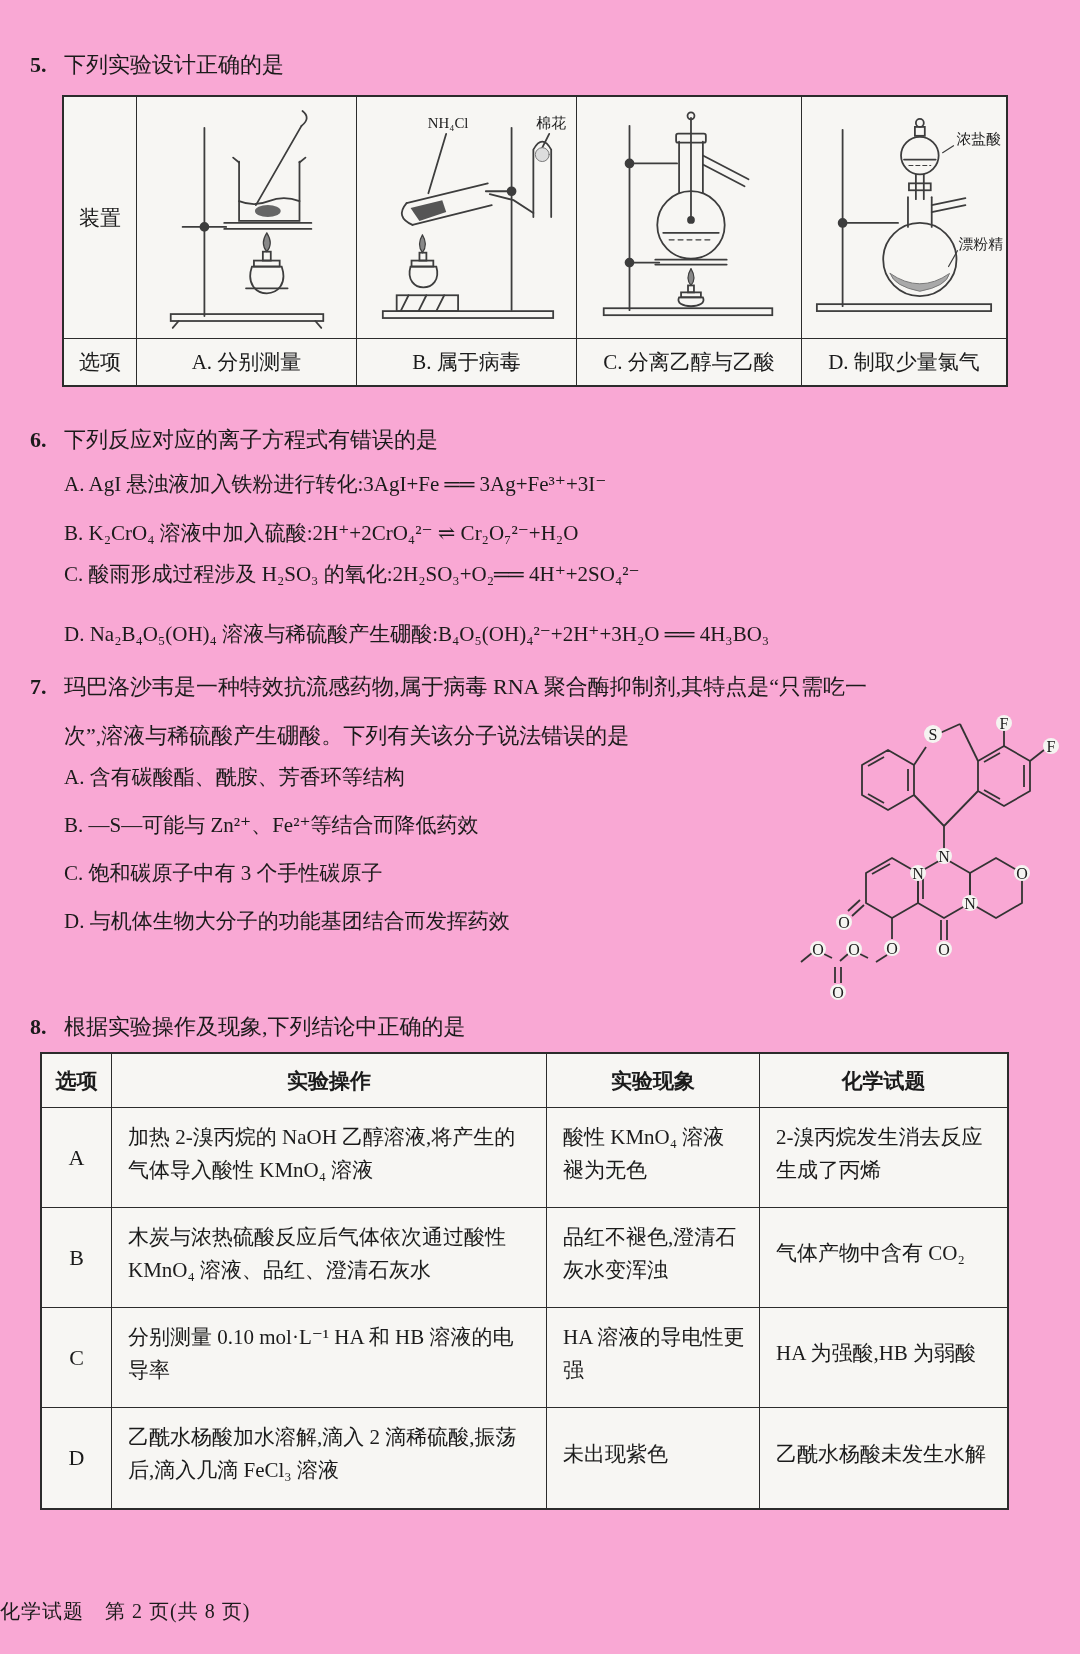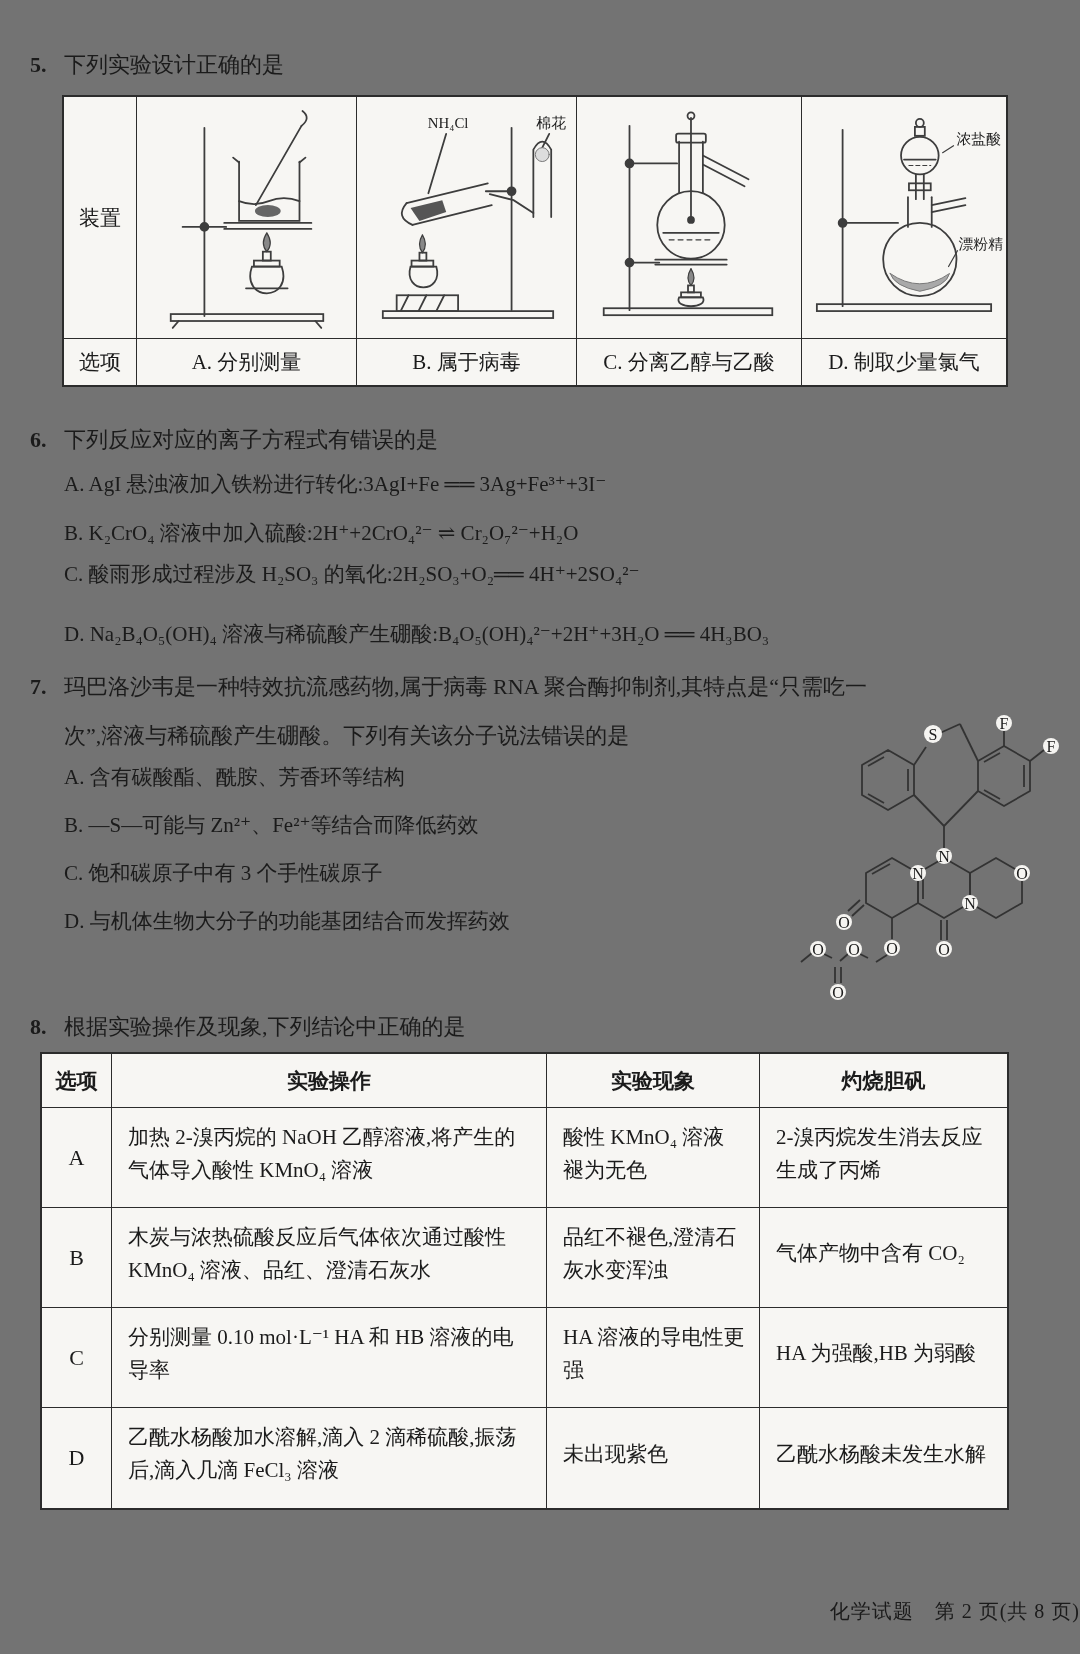--- a/index.html
+++ b/index.html
@@ -1,18 +1,18 @@
 <!DOCTYPE html>
 <html><head>
 <meta charset="utf-8">
 <style>
   html,body{margin:0;padding:0;}
   .page{
     position:relative; width:1080px; height:1654px;
-    background:#737373; color:#1b1b1b;
+    background:#f9a8d4; color:#1b1b1b;
     font-family:"Liberation Serif","DejaVu Serif",serif;
     overflow:hidden;
   }
   .qline{position:absolute; left:30px; font-size:22px; white-space:nowrap;}
   .qnum{display:inline-block; width:34px; font-weight:bold;}
   .optline{position:absolute; left:64px; font-size:21px; white-space:nowrap;}
   
   .t5{
     position:absolute; left:62px; top:95px;
     display:grid; grid-template-columns:73px 220px 220px 225px 204px;
@@ -25,21 +25,21 @@
   
   .t8{
     position:absolute; left:40px; top:1052px;
     display:grid; grid-template-columns:70px 435px 213px 247px;
     grid-template-rows:54px 100px 100px 100px 100px;
     border:2px solid #2c2c2c; background:#f7f6f3;
   }
   .t8 .hcell{display:flex; align-items:center; justify-content:center; font-size:21px; font-weight:600;}
   .t8 .ocell{display:flex; align-items:center; justify-content:center; font-size:22px;}
   .t8 .tcell{display:flex; align-items:center; font-size:21px; line-height:33px; padding:4px 14px 12px 16px; box-sizing:border-box;}
-  .footer{position:absolute; left:0; top:1598px; width:100%; text-align:right; font-size:20px; letter-spacing:1px;}
+  .footer{position:absolute; left:0; top:1598px; width:100%; text-align:left; font-size:20px; letter-spacing:1px;}
   svg{display:block;}
   .atomtxt{font-family:"Liberation Serif","DejaVu Serif",serif; font-size:16px; fill:#1b1b1b;}
   .lbltxt{font-family:"Liberation Serif","DejaVu Serif",serif; font-size:15px; fill:#1b1b1b;}
 </style>
 </head>
 <body>
 
 <div class="page">
 
   <div class="qline" style="top:50px;">
@@ -269,21 +269,21 @@
   </svg>
 
   <div class="qline" style="top:1012px;">
     <span class="qnum">8.</span><span>根据实验操作及现象,下列结论中正确的是</span>
   </div>
 
   <div class="t8">
     <div class="hcell brd bbd">选项</div>
     <div class="hcell brd bbd">实验操作</div>
     <div class="hcell brd bbd">实验现象</div>
-    <div class="hcell bbd">灼烧胆矾</div>
+    <div class="hcell bbd">化学试题</div>
 
     <div class="ocell brd bbd">A</div>
     <div class="tcell brd bbd">加热 2-溴丙烷的 NaOH 乙醇溶液,将产生的气体导入酸性 KMnO₄ 溶液</div>
     <div class="tcell brd bbd">酸性 KMnO₄ 溶液褪为无色</div>
     <div class="tcell bbd">2-溴丙烷发生消去反应生成了丙烯</div>
 
     <div class="ocell brd bbd">B</div>
     <div class="tcell brd bbd">木炭与浓热硫酸反应后气体依次通过酸性 KMnO₄ 溶液、品红、澄清石灰水</div>
     <div class="tcell brd bbd">品红不褪色,澄清石灰水变浑浊</div>
     <div class="tcell bbd">气体产物中含有 CO₂</div>

